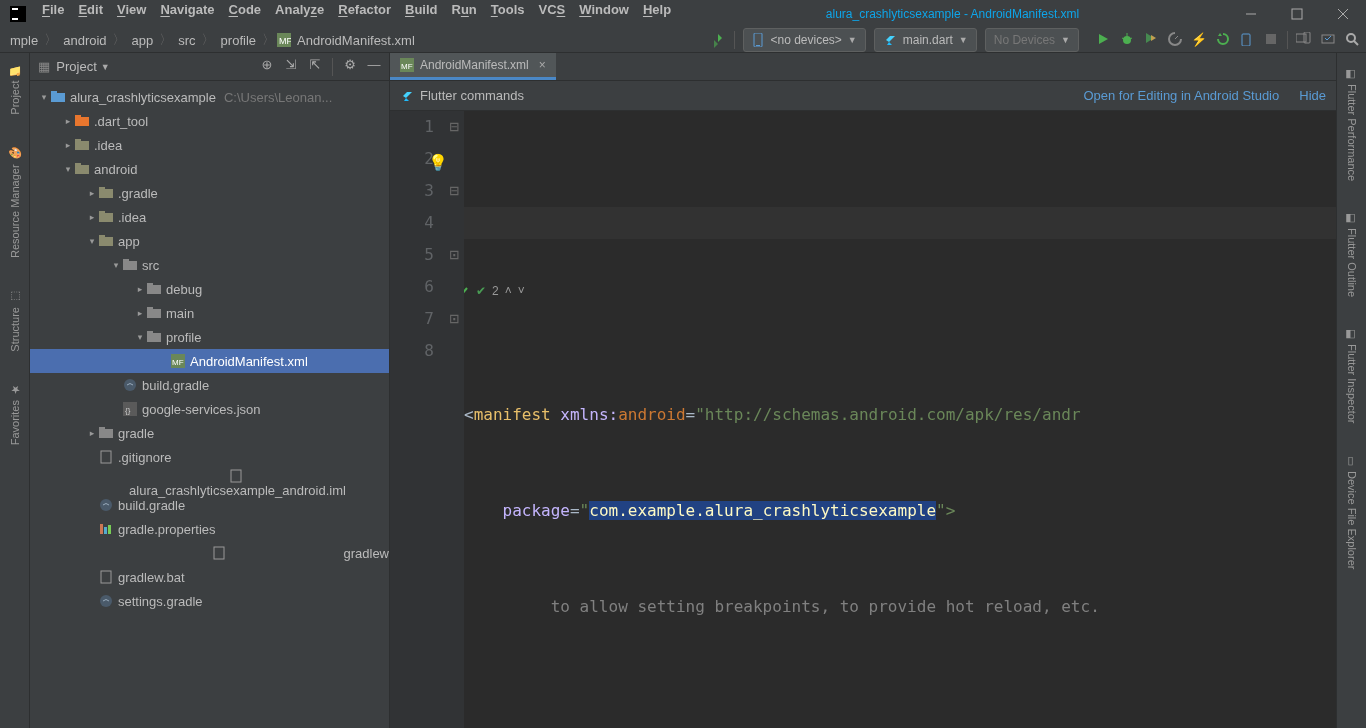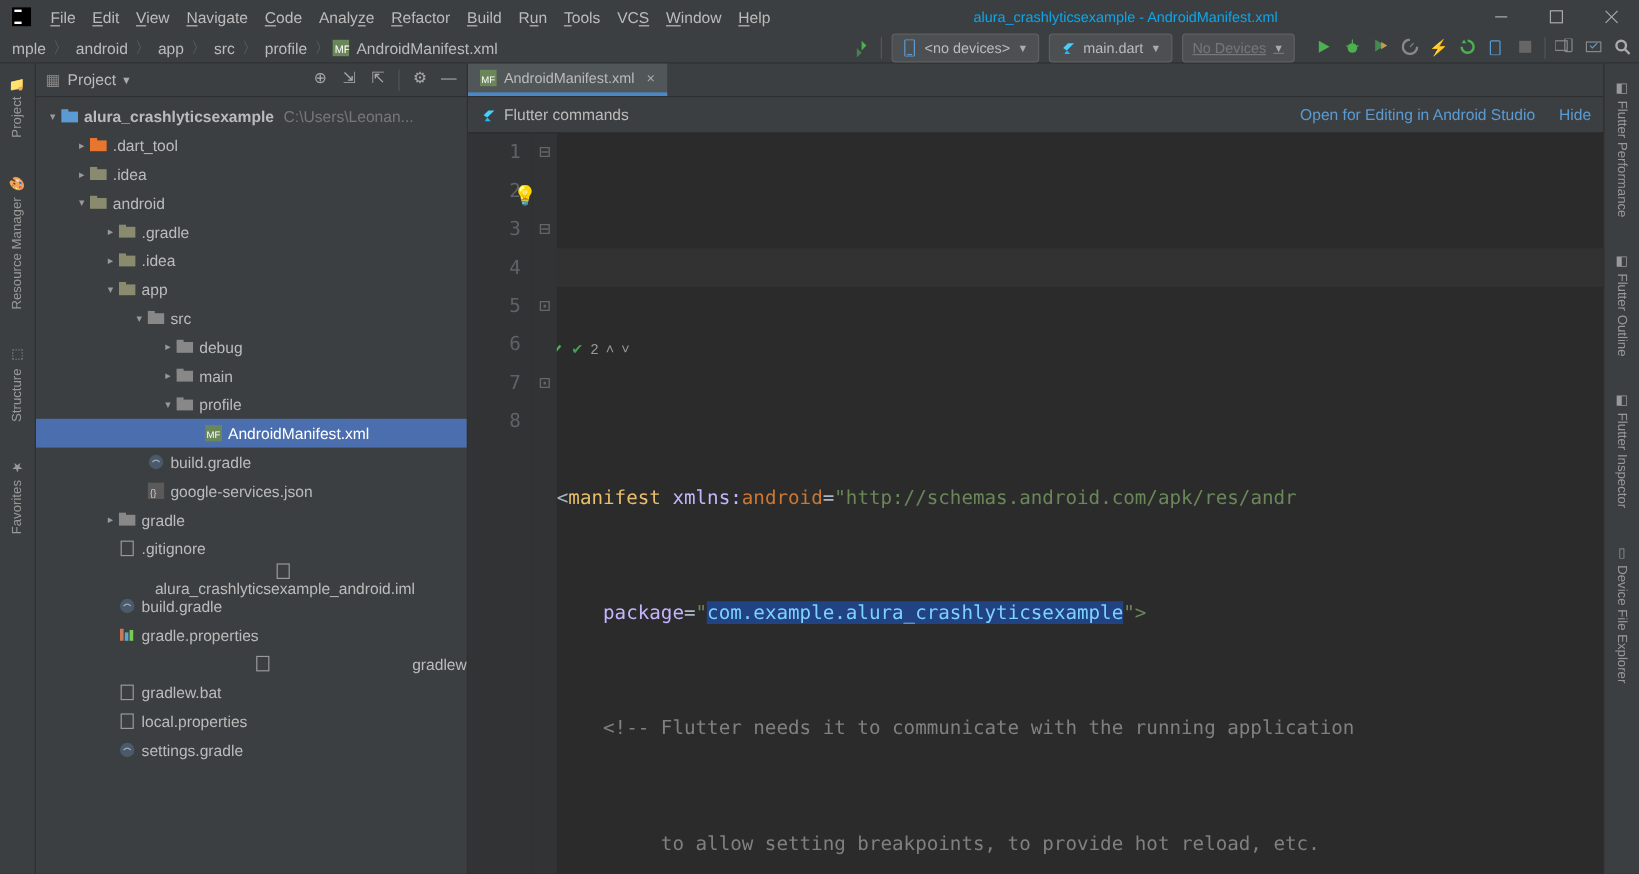--- a/index.html
+++ b/index.html
@@ -1,33 +1,33 @@
 <!DOCTYPE html>
 <html><head>
 <meta charset="utf-8">
 <style>
 * { margin: 0; padding: 0; box-sizing: border-box; }
 body { width: 1366px; height: 728px; background: #3c3f41; font-family: "Segoe UI", sans-serif; color: #bbbbbb; font-size: 13px; overflow: hidden; display: flex; flex-direction: column; }
 .titlebar { height: 28px; background: #3c3f41; display: flex; align-items: center; }
 .ij-icon { width: 16px; height: 16px; margin: 0 10px; }
-.menubar { display: flex; gap: 2px; align-items: center; height: 100%; }
+.menubar { display: flex; gap: 2px; align-items: flex-start; height: 100%; font-weight: bold; }
 .menu-item { padding: 2px 6px; cursor: pointer; }
 .menu-item .mn { text-decoration: underline; text-underline-offset: 2px; }
 .title-center { flex: 1; text-align: center; color: #0ea5e9; font-size: 12px; }
 .window-controls { display: flex; }
 .win-btn { width: 46px; height: 28px; display: flex; align-items: center; justify-content: center; color: #aaa; }
 .win-btn svg { width: 12px; height: 12px; }
 .toolbar { height: 30px; background: #3c3f41; display: flex; align-items: center; padding: 0 6px; border-bottom: 1px solid #2d2f30; }
 .breadcrumb { display: flex; align-items: center; gap: 2px; font-size: 13px; }
 .crumb { padding: 0 4px; cursor: pointer; color: #bbbbbb; }
 .chevron { color: #666; }
 .tool-spacer { flex: 1; }
 .tbar-ctrls { display: flex; align-items: center; gap: 8px; }
 .combo { height: 24px; background: #4c5052; border: 1px solid #5e6060; border-radius: 3px; display: flex; align-items: center; padding: 0 8px; gap: 6px; font-size: 12px; color: #bbb; }
-.combo.disabled { color: #777; text-decoration: underline; }
+.combo.disabled { color: #777; }
 .run-icons { display: flex; gap: 8px; margin-left: 8px; }
 .ri { width: 16px; height: 16px; display: flex; align-items: center; justify-content: center; }
 .main-area { flex: 1; display: flex; position: relative; }
 .left-gutter { width: 30px; background: #3c3f41; border-right: 1px solid #2d2f30; display: flex; flex-direction: column; align-items: center; padding-top: 4px; gap: 20px; }
 .gutter-tab { writing-mode: vertical-rl; transform: rotate(180deg); font-size: 11px; color: #999; cursor: pointer; padding: 6px 2px; display: flex; align-items: center; gap: 4px; }
 .right-gutter { width: 30px; background: #3c3f41; border-left: 1px solid #2d2f30; display: flex; flex-direction: column; align-items: center; padding-top: 8px; gap: 18px; }
 .gutter-tab-r { writing-mode: vertical-rl; font-size: 11px; color: #999; cursor: pointer; padding: 6px 2px; display: flex; align-items: center; gap: 4px; }
 .project-panel { width: 360px; background: #3c3f41; border-right: 1px solid #2d2f30; display: flex; flex-direction: column; }
 .proj-header { height: 28px; display: flex; align-items: center; padding: 0 8px; border-bottom: 1px solid #2d2f30; gap: 6px; }
 .proj-title { font-size: 13px; color: #bbb; flex: 1; display: flex; align-items: center; gap: 4px; }
@@ -53,21 +53,21 @@
 .gutter-marks { width: 20px; background: #313335; position: relative; z-index: 2; }
 .code-content { flex: 1; position: relative; white-space: pre; color: #a9b7c6; }
 .code-overlay { position: absolute; right: 8px; top: 4px; display: flex; align-items: center; gap: 6px; color: #999; font-size: 12px; font-family: "Segoe UI",sans-serif; z-index: 3; }
 .hl-line { position: absolute; left: 0; right: 0; height: 32px; background: #323232; z-index: 0; }
 .code-content > div { position: relative; z-index: 1; }
 .tag { color: #e8bf6a; }
 .attr-name-ns { color: #c4b5fd; }
 .attr-name { color: #cc7832; }
 .attr-value { color: #6a8759; }
 .comment { color: #808080; }
-.selected-text { background: #214283; color: #7dd3fc; }
+.selected-text { background: #214283; color: #fef9c3; }
 .lightbulb { position: absolute; left: -36px; top: 36px; color: #e8bf6a; z-index: 3; }
 .sep-line { width: 1px; height: 18px; background: #555; }
 svg { display: block; }
 .flutter-logo { width: 14px; height: 14px; }
 .dropdown-arrow { font-size: 9px; color: #aaa; }
 .mf-icon { width: 14px; height: 14px; }
 </style>
 </head>
 <body>
 
@@ -252,21 +252,21 @@
     </div>
     <div class="tree" id="tree-container">
       <div class="tree-row" style="padding-left:8px;">
         <span class="arrow">▾</span>
         <span class="ticon">
             <svg width="14" height="14" viewBox="0 0 14 14">
               <rect x="0" y="3" width="14" height="9" fill="#5a9bd4"></rect>
               <rect x="0" y="1" width="6" height="3" fill="#5a9bd4"></rect>
             </svg>
           </span>
-        <span class="tlabel" style="font-weight:bold">alura_crashlyticsexample</span>
+        <span class="tlabel" style="font-weight:normal">alura_crashlyticsexample</span>
         <span class="tmeta">C:\Users\Leonan...</span>
       </div>
       <div id="tree-items">
           <div class="tree-row" style="padding-left: 32px;">
             <span class="arrow">▸</span>
             <span class="ticon">
               <svg width="14" height="12" viewBox="0 0 14 12">
                 <rect x="0" y="2" width="14" height="9" fill="#e8762e"></rect>
                 <rect x="0" y="0" width="6" height="3" fill="#e8762e"></rect>
               </svg>
@@ -452,29 +452,20 @@
             <span class="tlabel">gradlew</span>
           </div>
           <div class="tree-row" style="padding-left: 56px;">
             <span class="arrow"></span>
             <span class="ticon">
               <svg width="14" height="14" viewBox="0 0 14 14">
                 <rect x="2" y="1" width="10" height="12" fill="none" stroke="#999"></rect>
               </svg>
             </span>
             <span class="tlabel">gradlew.bat</span>
-          </div>
-          <div class="tree-row" style="padding-left: 56px;">
-            <span class="arrow"></span>
-            <span class="ticon">
-              <svg width="14" height="14" viewBox="0 0 14 14">
-                <rect x="2" y="1" width="10" height="12" fill="none" stroke="#999"></rect>
-              </svg>
-            </span>
-            <span class="tlabel">local.properties</span>
           </div>
           <div class="tree-row" style="padding-left: 56px;">
             <span class="arrow"></span>
             <span class="ticon">
               <svg width="14" height="14" viewBox="0 0 14 14">
                 <circle cx="7" cy="7" r="6" fill="#4a5a6a"></circle>
                 <path d="M4 7q3-3 6 0" stroke="#9ab" fill="none"></path>
               </svg>
             </span>
             <span class="tlabel">settings.gradle</span>
@@ -531,21 +522,20 @@
           <svg width="14" height="14" viewBox="0 0 14 14">
               <path d="M3 7l3 3 5-6" stroke="#4caf50" fill="none" stroke-width="2"></path>
             </svg>
           <span style="color:#499c54">✔</span><span>2</span>
           <span>˄</span>
           <span>˅</span>
         </div>
         <span class="lightbulb">💡</span>
         <div>&lt;<span class="tag">manifest</span> <span class="attr-name-ns">xmlns:</span><span class="attr-name">android</span>=<span class="attr-value">"http://schemas.android.com/apk/res/andr</span></div>
         <div>    <span class="attr-name-ns">package</span><span>=</span><span class="attr-value">"</span><span class="attr-value selected-text">com.example.alura_crashlyticsexample</span><span class="attr-value">"&gt;</span></div>
-        <div>    <span class="comment">&lt;!-- Flutter needs it to communicate with the running application</span></div>
         <div>    <span class="comment">     to allow setting breakpoints, to provide hot reload, etc.</span></div>
         
         
         
         
       </div>
     </div>
 
   </div>
 

